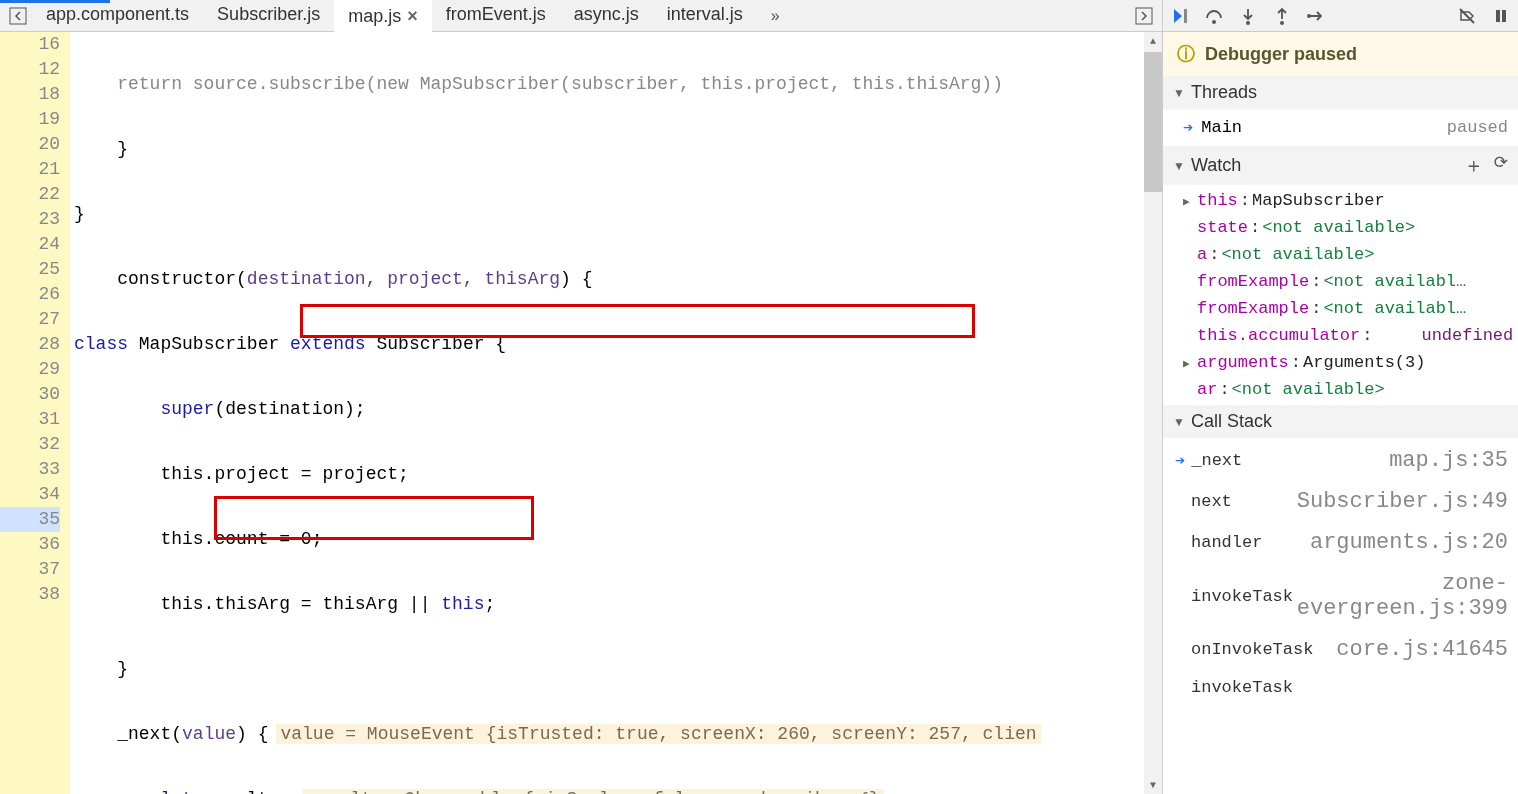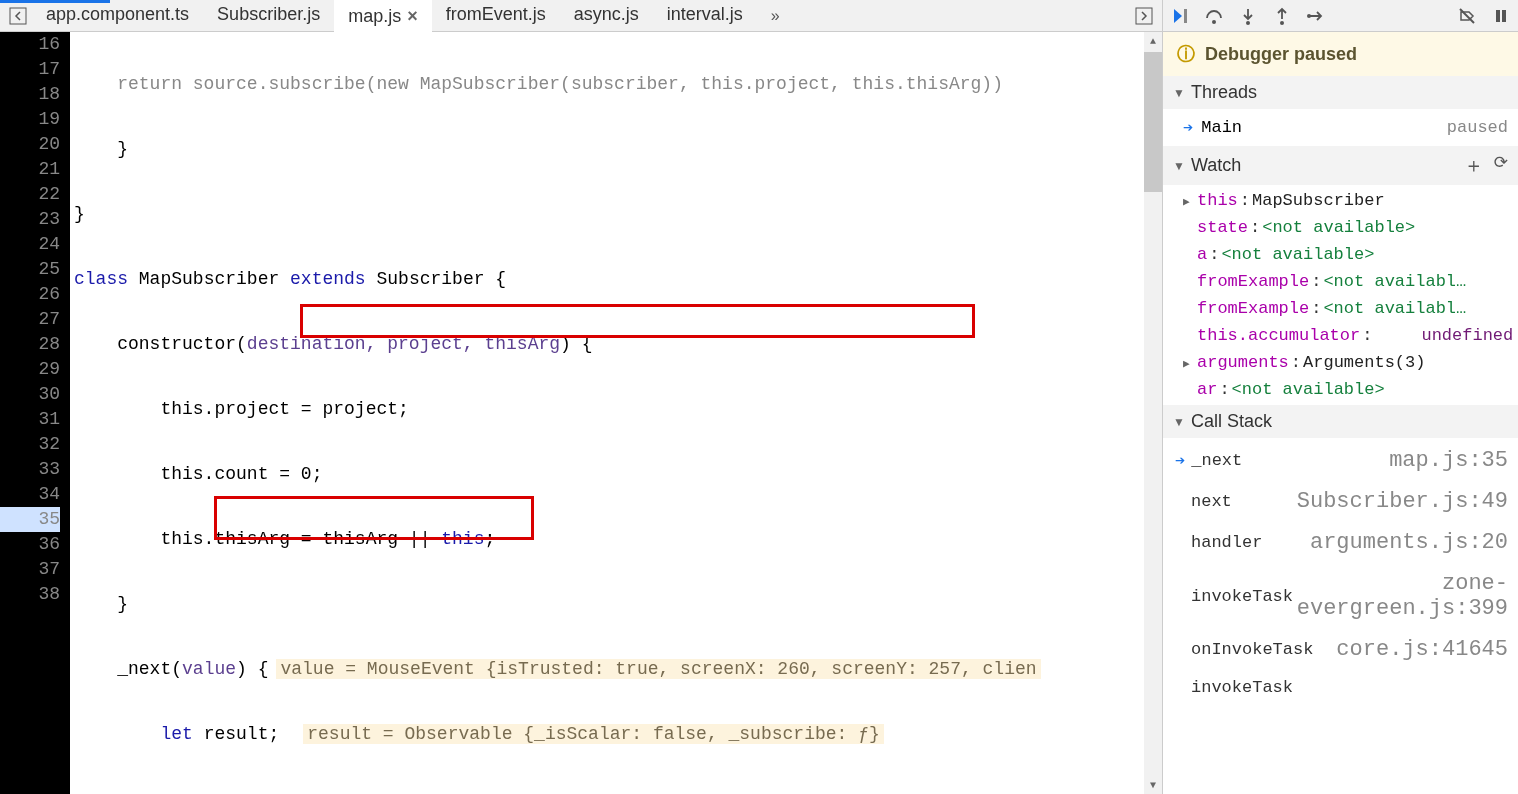--- a/index.html
+++ b/index.html
@@ -63,21 +63,21 @@
   font-family: Consolas, 'Courier New', monospace;
   font-size: 18px;
   overflow: hidden;
   position: relative;
 }
 .gutter {
   width: 70px;
   text-align: right;
   padding-right: 10px;
   color: #888;
-  background: #000000;
+  background: #fef9c3;
   user-select: none;
 }
 .gutter div {
   height: 25px;
   line-height: 25px;
 }
 .code-lines {
   flex: 1;
   position: relative;
   white-space: pre;
@@ -276,21 +276,21 @@
       <svg width="18" height="18" viewBox="0 0 18 18">
           <rect x="1" y="1" width="16" height="16" fill="none" stroke="#555"></rect>
           <path d="M7 5 L11 9 L7 13" fill="none" stroke="#555" stroke-width="1.5"></path>
         </svg>
     </div>
   </div>
 
   <div class="code-area">
     <div class="gutter" id="gutter">
         <div>16</div>
-        <div>17</div>
+        <div>12</div>
         <div>18</div>
         <div>19</div>
         <div>20</div>
         <div>21</div>
         <div>22</div>
         <div>23</div>
         <div>24</div>
         <div>25</div>
         <div>26</div>
         <div>27</div>
@@ -303,22 +303,23 @@
         <div>34</div>
         <div style="background: rgb(207, 226, 255);">35</div>
         <div>36</div>
         <div>37</div>
         <div>38</div>
       </div>
     <div class="code-lines">
       <div class="line" style="color:#888"><span>    return source.subscribe(new MapSubscriber(subscriber, this.project, this.thisArg))</span></div>
       <div class="line"><span>    }</span></div>
       <div class="line"><span>}</span></div>
+      <div class="line"><span>    constructor(</span><span style="color:#5b3f8f">destination, project, thisArg</span><span>) {</span></div>
       <div class="line"><span class="kw">class</span><span> MapSubscriber </span><span class="kw">extends</span><span> Subscriber {</span></div>
-      <div class="line"><span>    constructor(</span><span style="color:#5b3f8f">destination, project, thisArg</span><span>) {</span></div>
+      <div class="line"><span class="kw">        super</span><span>(destination);</span></div>
       <div class="line"><span>        this.project = project;</span></div>
       <div class="line"><span>        this.count = 0;</span></div>
       <div class="line"><span>        this.thisArg = thisArg || </span><span class="kw">this</span><span>;</span></div>
       <div class="line"><span>    }</span></div>
       <div class="line"><span>    _next(</span><span style="color:#5b3f8f">value</span><span>) {</span><span class="inline-hint">value = MouseEvent {isTrusted: true, screenX: 260, screenY: 257, clien</span></div>
       <div class="line"><span class="kw">        let</span><span> result;</span><span class="inline-hint" style="margin-left:24px">result = Observable {_isScalar: false, _subscribe: ƒ}</span></div>
       
       
       
       

